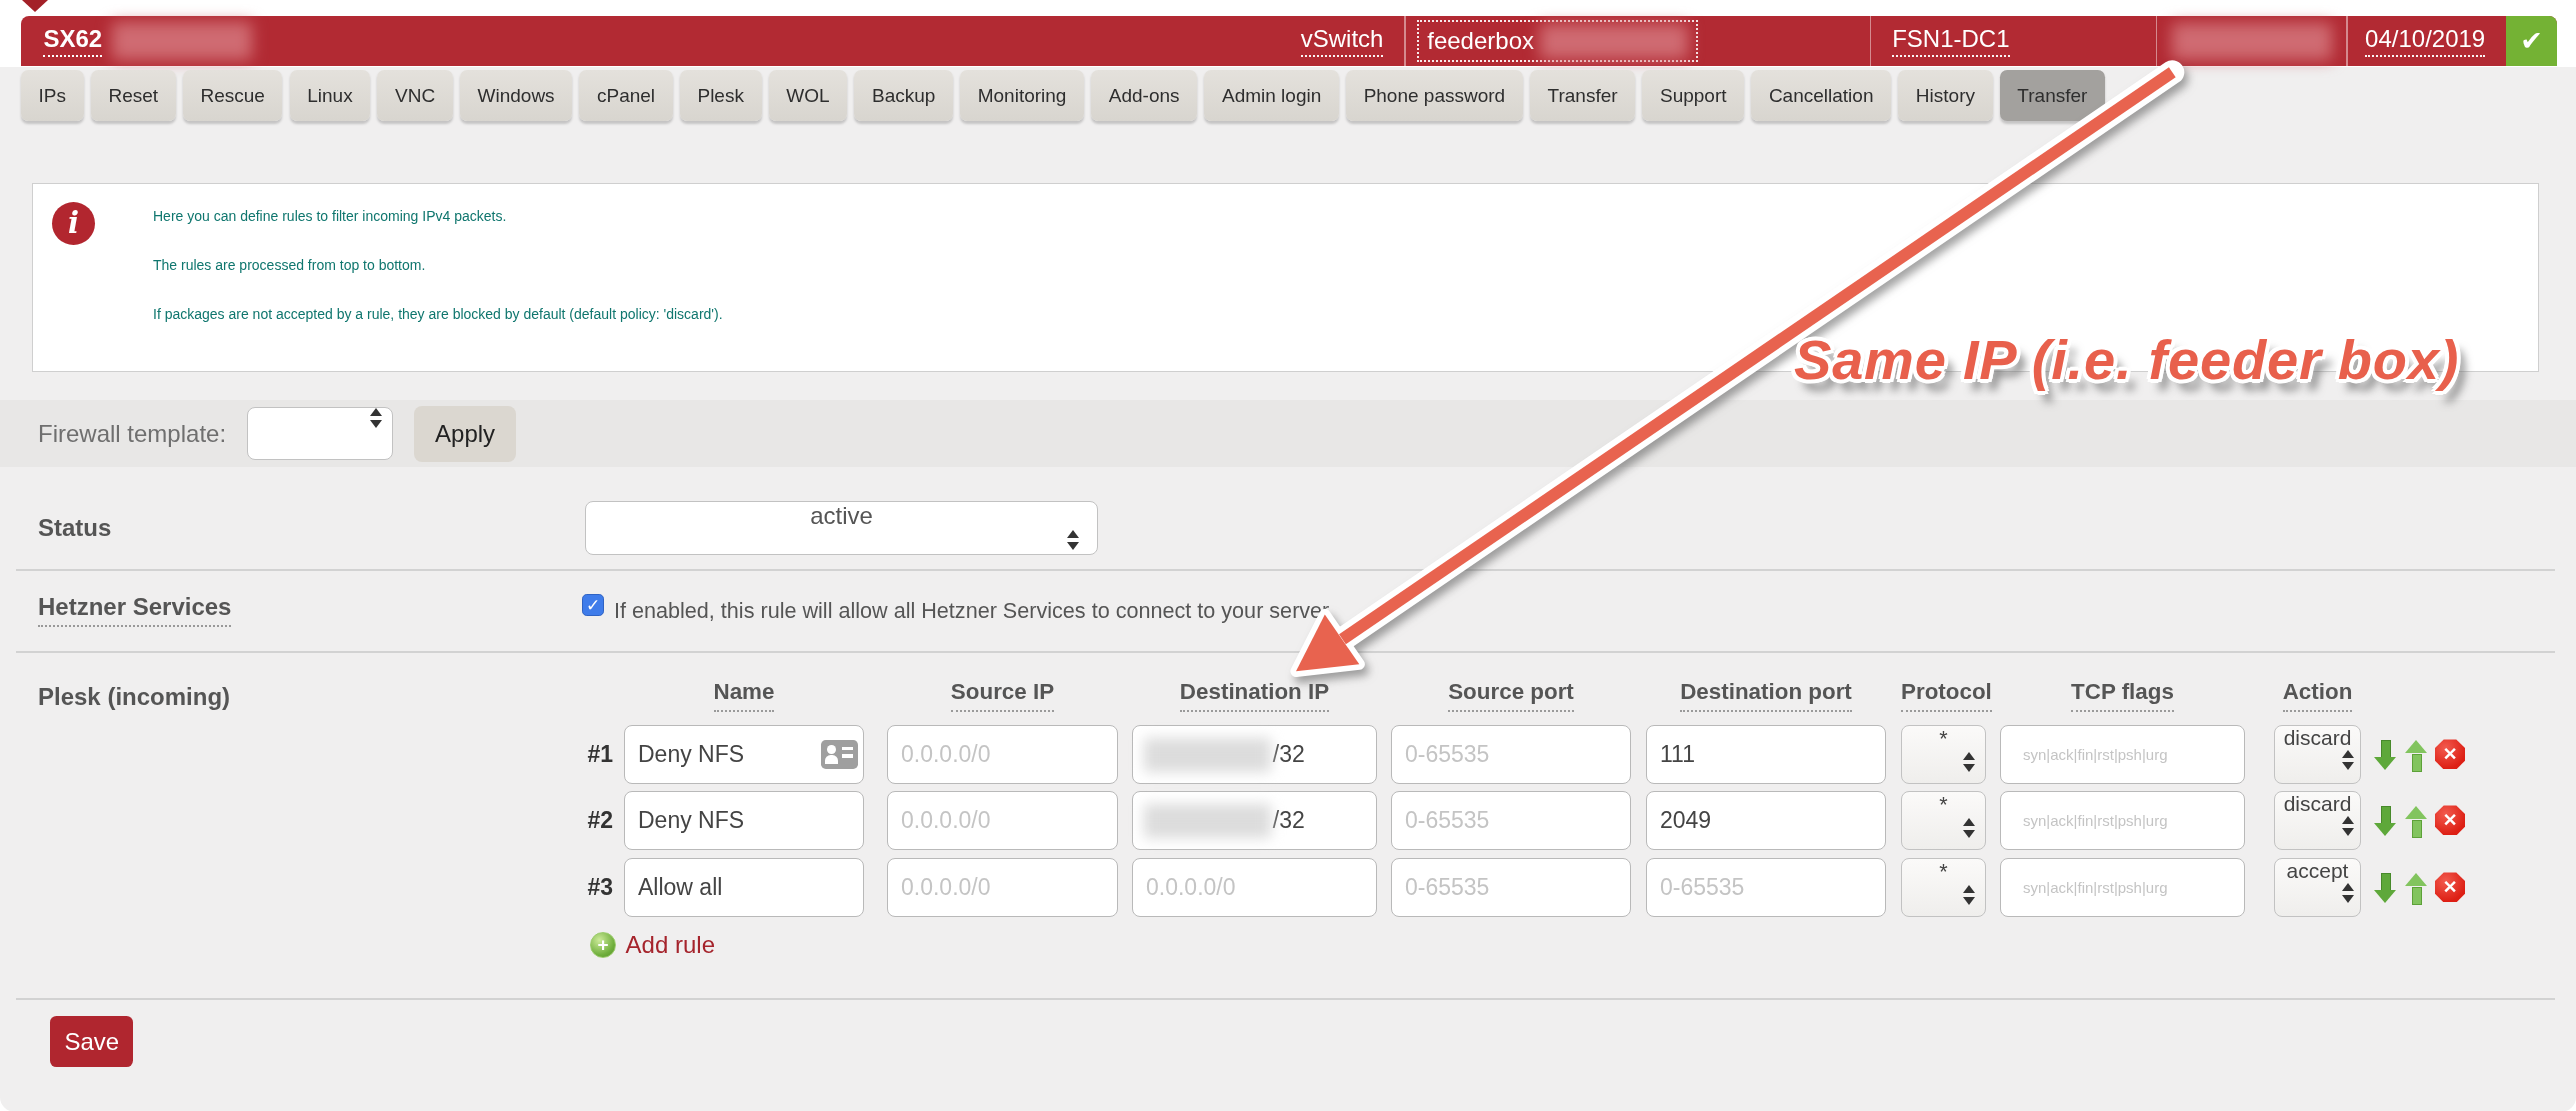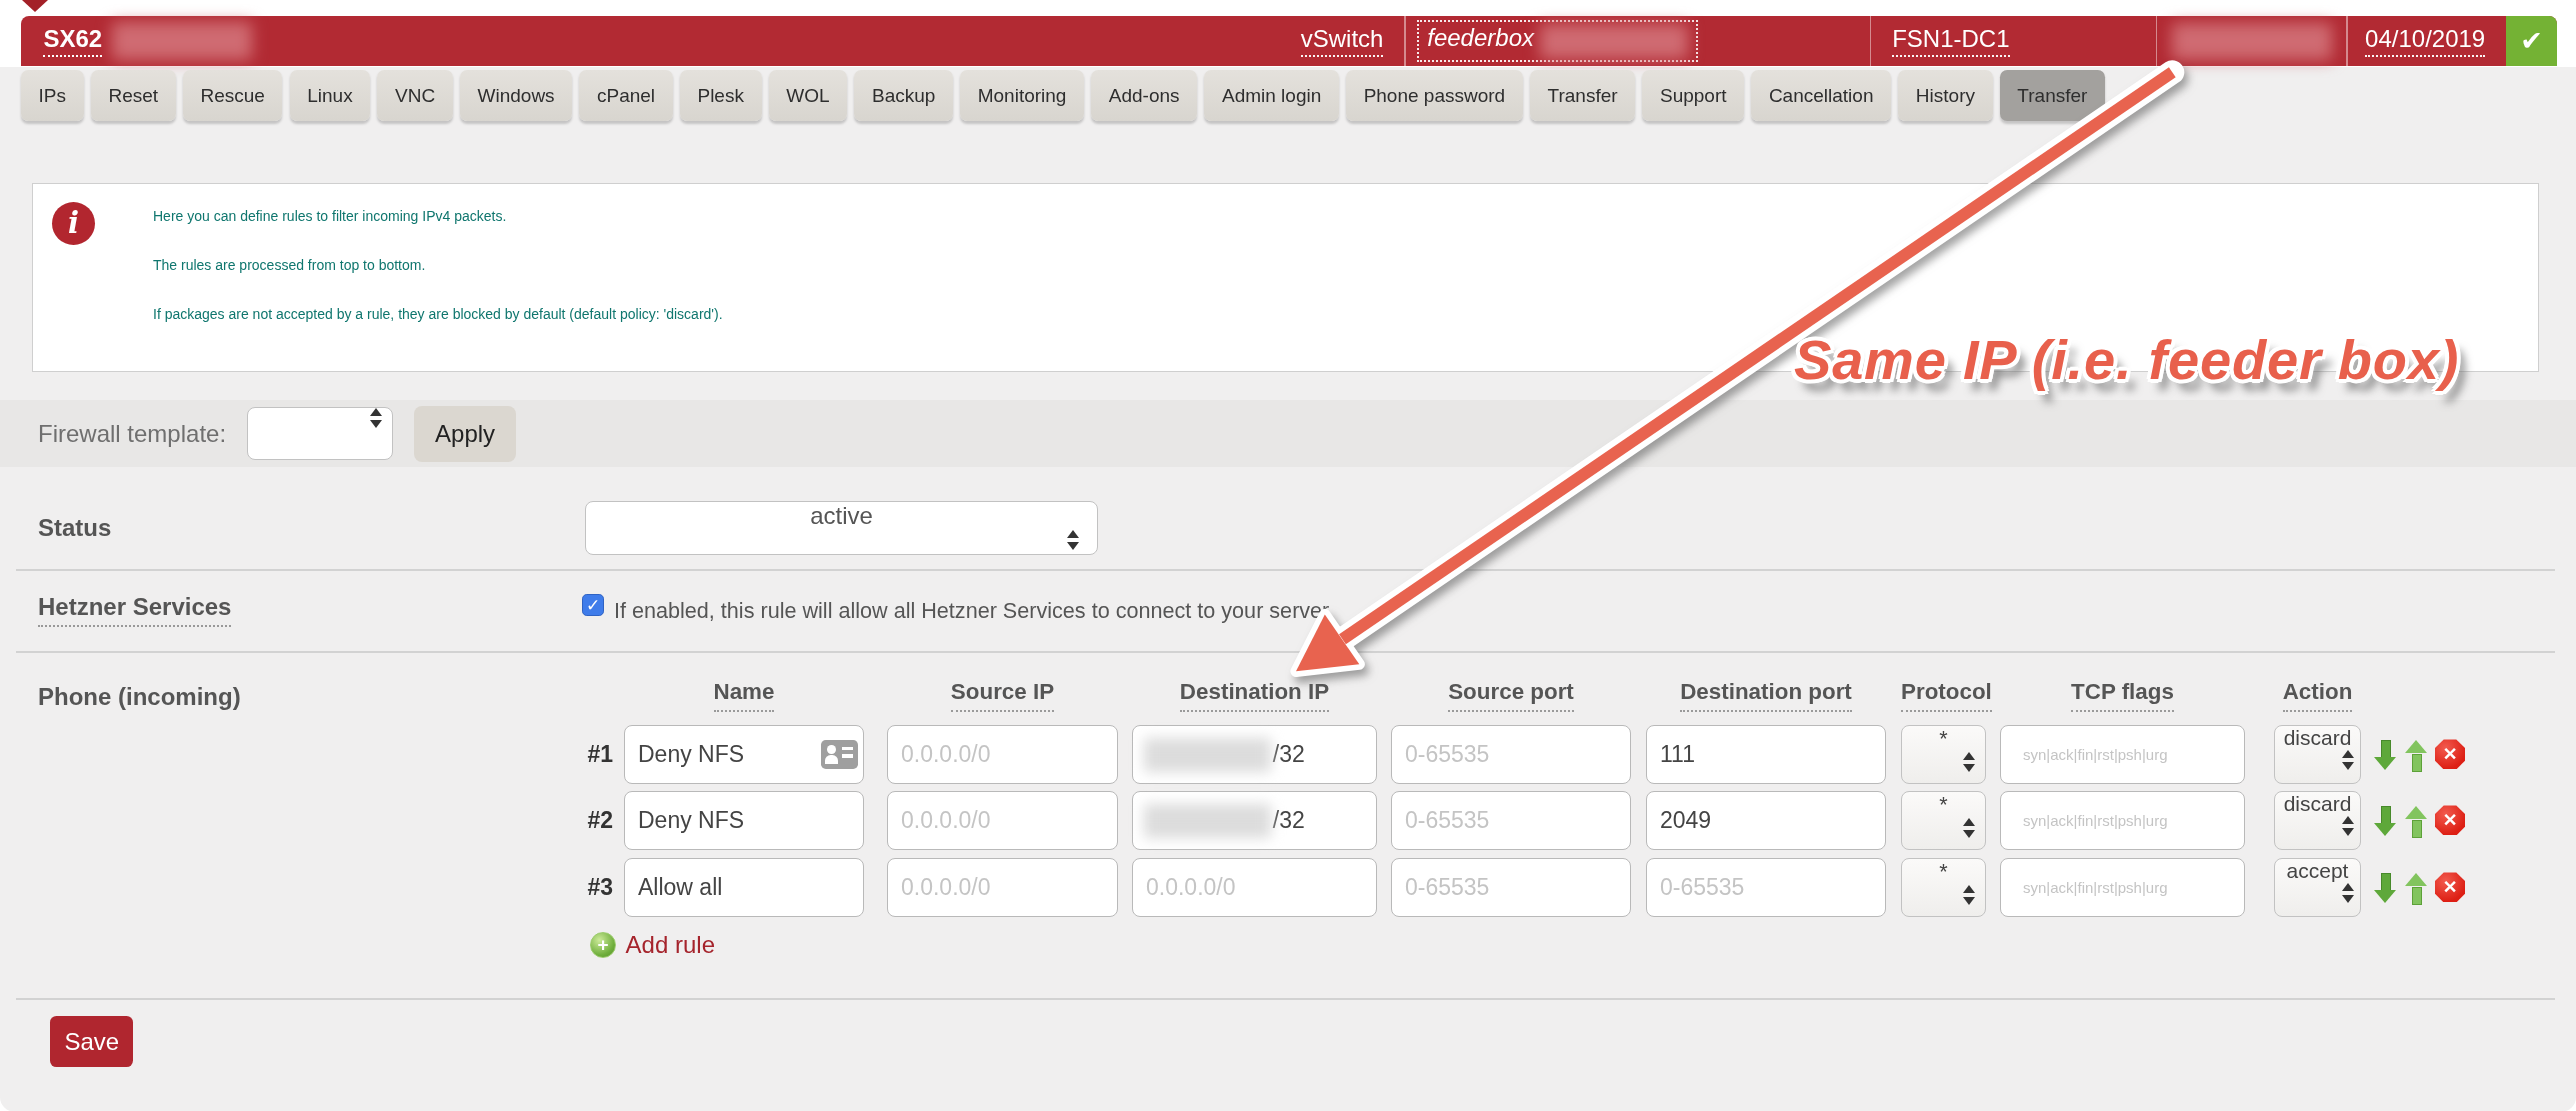--- a/index.html
+++ b/index.html
@@ -15,22 +15,22 @@
   
   .titlebar{position:absolute;left:21px;top:16px;right:19px;height:50px;background:#b22a33;
     border-radius:8px 8px 0 0;display:flex;align-items:center;color:#fff;font-size:24px;}
   .server{margin-left:22.4px;font-weight:bold;border-bottom:2.4px dotted #fff;padding-bottom:1.6px;}
   .redact{background:#cf6b72;filter:blur(7.2px);border-radius:3.2px;}
   .redact-server{width:140px;height:38px;margin-left:9.6px;}
   .flex1{flex:1;}
   .tb-link{border-bottom:2.4px dotted rgba(255,255,255,.95);padding-bottom:1.6px;cursor:pointer;}
   .tb-sep{width:1.6px;align-self:stretch;background:rgba(255,255,255,.45);}
   .vswitch{margin-right:21px;}
-  .feederbox{display:flex;align-items:flex-start;gap:6.4px;border:2.4px dotted rgba(255,255,255,.9);
-    padding:1.6px 8px;margin:0 11.2px;font-style:italic;}
+  .feederbox{display:flex;align-items:center;gap:6.4px;border:2.4px dotted rgba(255,255,255,.9);
+    padding:1.6px 8px;margin:0 11.2px;}
   .redact-nick{width:148px;height:35px;}
   .gap-a{width:160px;}
   .dc{margin:0 21px;}
   .gap-b{width:125px;}
   .tb-redact-seg{display:flex;align-items:center;padding:0 14.4px;}
   .redact-ip{width:160px;height:37px;}
   .date{margin:0 17.6px;}
   .tb-check{width:51px;align-self:stretch;background:#74b234;border-radius:0 8px 0 0;
     display:flex;align-items:center;justify-content:center;font-size:27px;color:#fff;margin-left:3.2px;}
 
@@ -227,21 +227,21 @@
     <span class="sel-val">active</span>
     <span class="spin"></span>
   </div>
   <div class="divider d1"></div>
 
   <div class="form-label hetzner-label">Hetzner Services</div>
   <span class="checkbox">✓</span>
   <span class="hetzner-text">If enabled, this rule will allow all Hetzner Services to connect to your server.</span>
   <div class="divider d2"></div>
 
-  <div class="form-label rules-label">Phone (incoming)</div>
+  <div class="form-label rules-label">Plesk (incoming)</div>
   <div class="col-headers">
       <span class="col-h col-h-0"><span class="hdr-u">Name</span></span>
       <span class="col-h col-h-1"><span class="hdr-u">Source IP</span></span>
       <span class="col-h col-h-2"><span class="hdr-u">Destination IP</span></span>
       <span class="col-h col-h-3"><span class="hdr-u">Source port</span></span>
       <span class="col-h col-h-4"><span class="hdr-u">Destination port</span></span>
       <span class="col-h col-h-5"><span class="hdr-u">Protocol</span></span>
       <span class="col-h col-h-6"><span class="hdr-u">TCP flags</span></span>
       <span class="col-h col-h-7"><span class="hdr-u">Action</span></span>
     </div>

